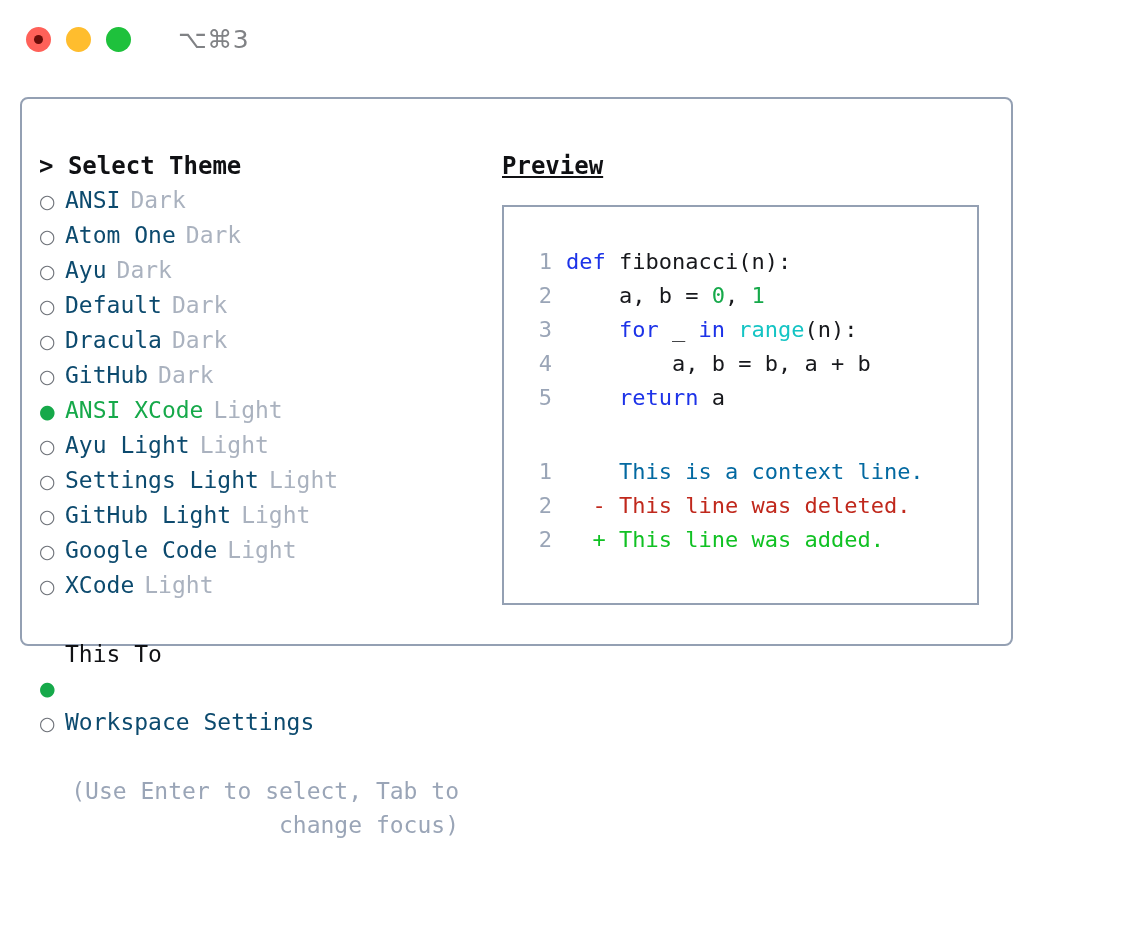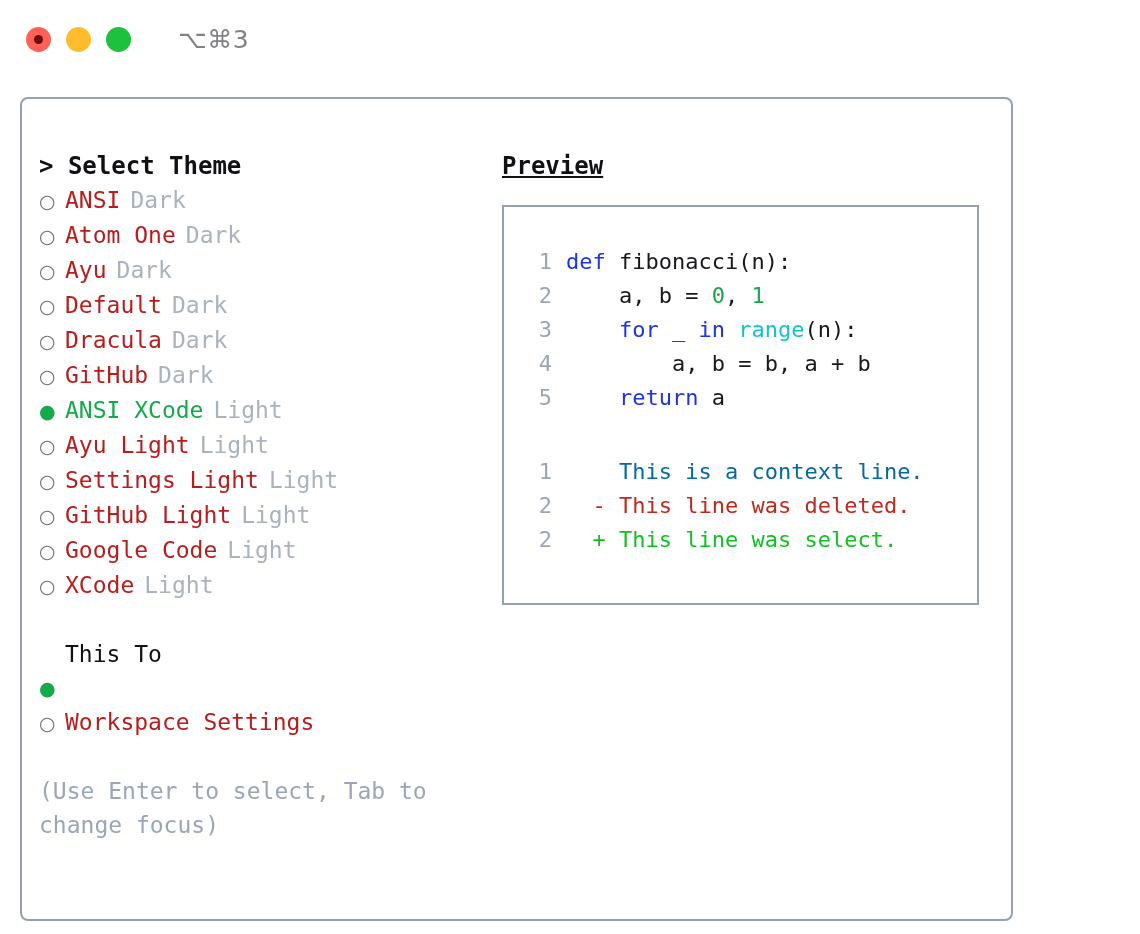--- a/index.html
+++ b/index.html
@@ -64,21 +64,21 @@
     color: #808285;
     font-family: "DejaVu Sans", "Liberation Sans", sans-serif;
   }
 
   
   .panel {
     position: absolute;
     left: 20px;
     top: 97px;
     width: 993px;
-    height: 824px;
+    height: 549px;
     border: 2px solid #94a0b3;
     border-radius: 8px;
     box-sizing: border-box;
     background: #ffffff;
   }
 
   .columns {
     position: absolute;
     left: 0; top: 0;
     width: 100%;
@@ -115,41 +115,42 @@
     white-space: pre;
   }
   .bullet {
     width: 26px;
     flex: 0 0 26px;
     color: #6d7178;
     font-family: "DejaVu Sans", "Liberation Sans", sans-serif;
     font-size: 19px;
   }
   .opt.selected .bullet { color: #16a94a; }
-  .opt-name  { color: #b91c1c; }
+  .opt-name  { color: #0c4a6e; }
   .opt.selected .opt-name { color: #16a94a; }
   .opt-variant { color: #aab2bf; padding-left: 10px; }
 
   .section-label {
     font-size: 23px;
     color: #101114;
     line-height: 34px;
     padding-left: 26px;
     white-space: pre;
   }
 
   .spacer-lg { height: 34px; }
   .spacer-sm { height: 34px; }
 
   .hint {
     font-size: 23px;
     color: #9aa5b7;
     line-height: 34px;
     width: 420px;
     white-space: normal;
+    text-align: right;
   }
 
   
   .preview-title {
     font-size: 24px;
     font-weight: bold;
     color: #101114;
     line-height: 34px;
     text-decoration: underline;
   }
@@ -247,20 +248,20 @@
               <div class="code-line"><span class="ln">1</span><span class="code-text"><span class="tok-kw">def </span><span class="tok-id">fibonacci(n):</span></span></div>
               <div class="code-line"><span class="ln">2</span><span class="code-text"><span class="tok-id">    a, b = </span><span class="tok-num">0</span><span class="tok-id">, </span><span class="tok-num">1</span></span></div>
               <div class="code-line"><span class="ln">3</span><span class="code-text"><span class="tok-id">    </span><span class="tok-kw">for</span><span class="tok-id"> _ </span><span class="tok-kw">in</span><span class="tok-id"> </span><span class="tok-fn">range</span><span class="tok-id">(n):</span></span></div>
               <div class="code-line"><span class="ln">4</span><span class="code-text"><span class="tok-id">        a, b = b, a + b</span></span></div>
               <div class="code-line"><span class="ln">5</span><span class="code-text"><span class="tok-id">    </span><span class="tok-kw">return</span><span class="tok-id"> a</span></span></div>
             </div>
           <div class="gap-block"></div>
           <div id="diff-block">
               <div class="code-line"><span class="ln">1</span><span class="code-text tok-ctx">    This is a context line.</span></div>
               <div class="code-line"><span class="ln">2</span><span class="code-text tok-del">  - This line was deleted.</span></div>
-              <div class="code-line"><span class="ln">2</span><span class="code-text tok-add">  + This line was select.</span></div>
+              <div class="code-line"><span class="ln">2</span><span class="code-text tok-add">  + This line was added.</span></div>
             </div>
         </div>
       </div>
 
     </div>
   </div>
 </div>
 
 </body></html>

